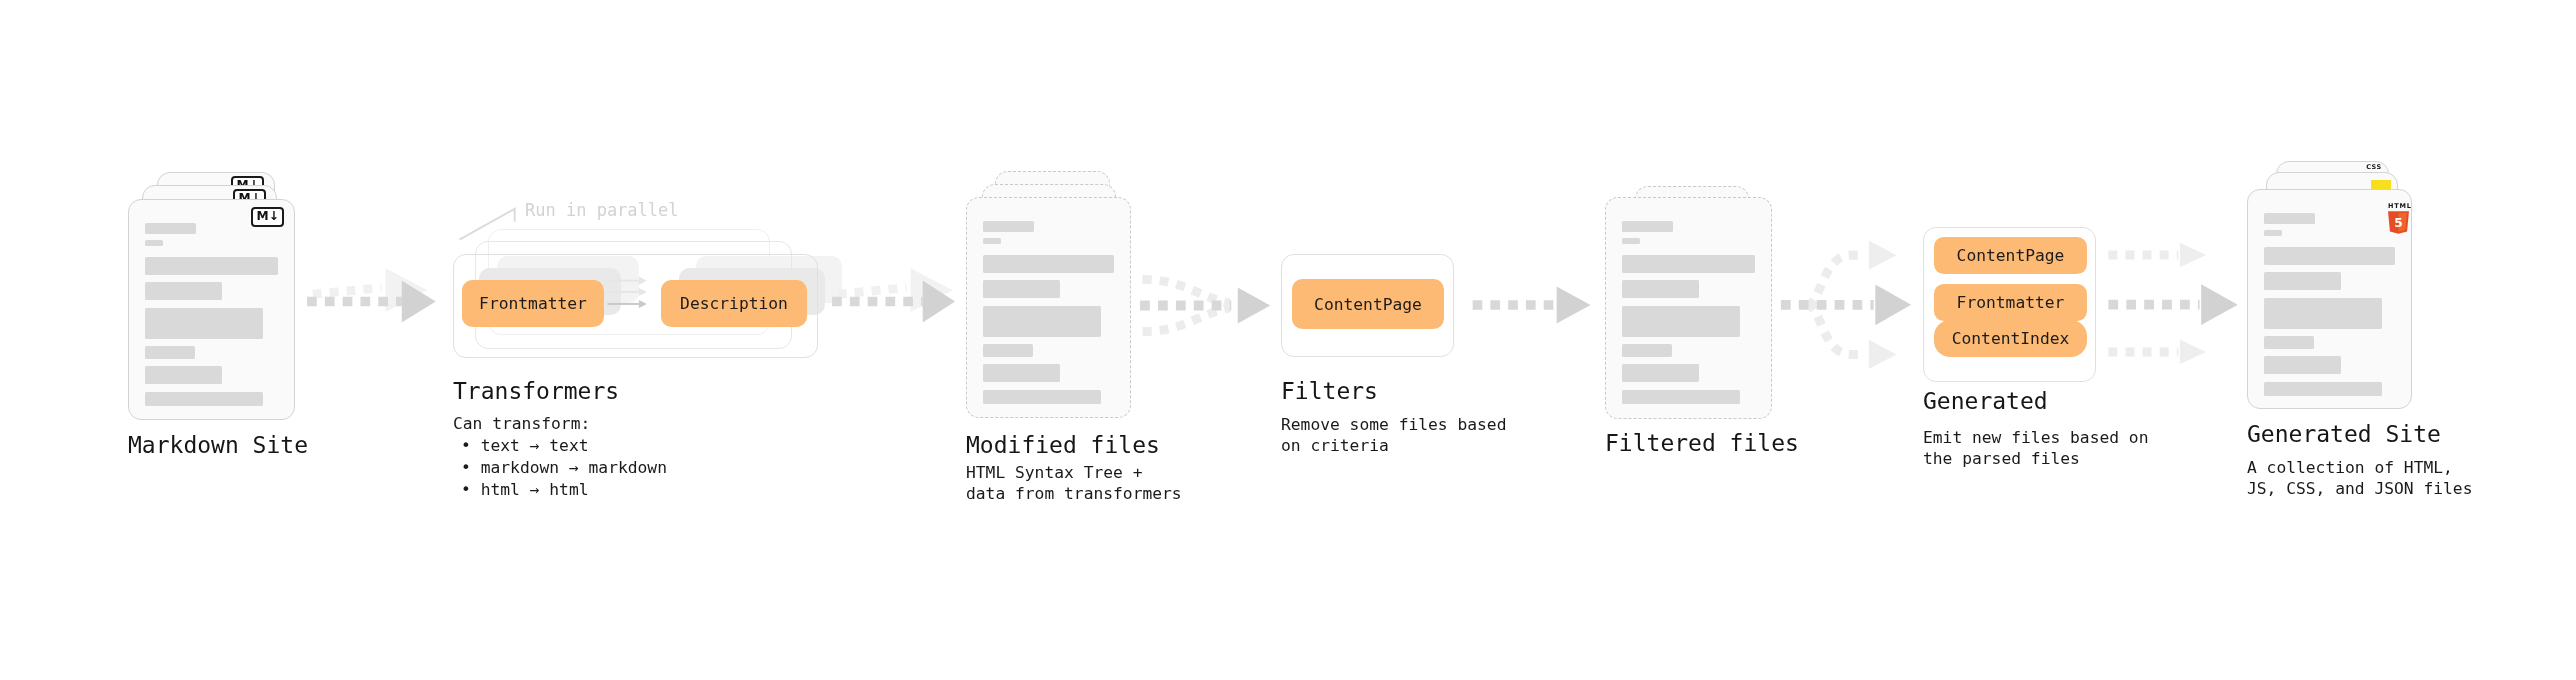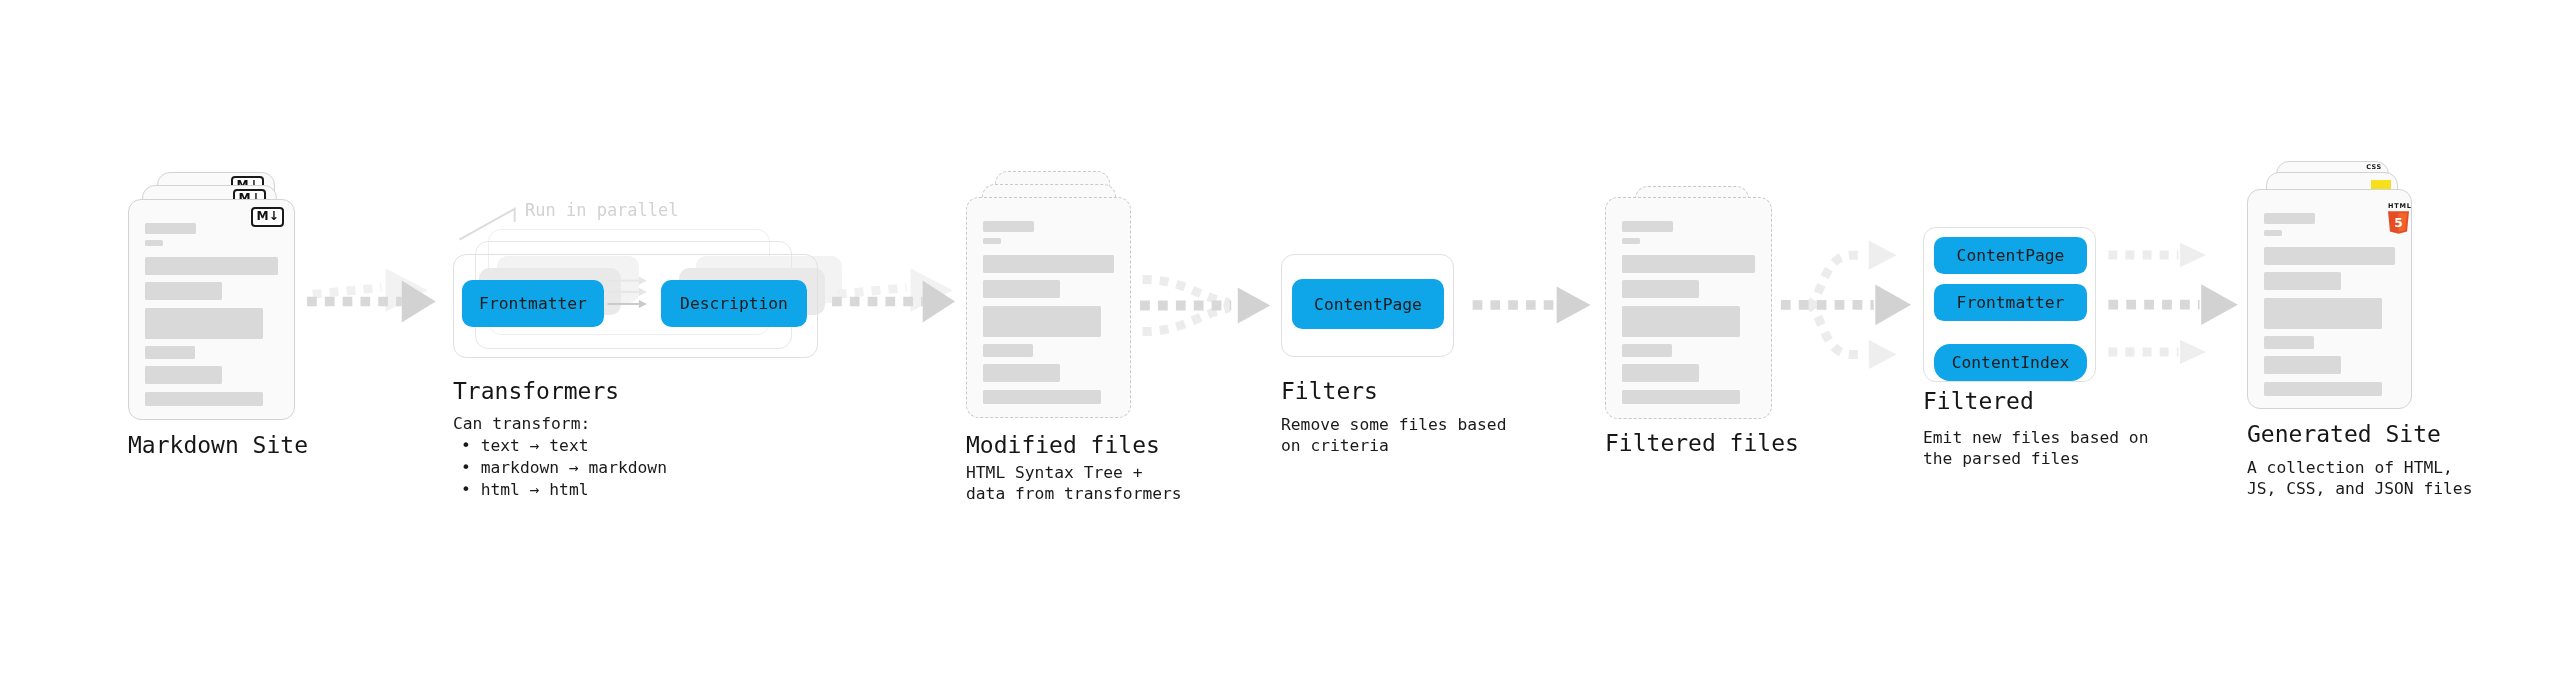--- a/index.html
+++ b/index.html
@@ -30,21 +30,21 @@
   .css-word{font-size:6.5px;font-weight:700;letter-spacing:0.4px;color:#1a1a1a;line-height:1;}
   .css-bar{width:14.6px;height:2.4px;margin-top:0.8px;}
   .js-badge{position:absolute;top:6.5px;right:6.5px;width:19.5px;height:9px;}
   .html5-badge{position:absolute;top:4.9px;right:0;width:23px;text-align:left;font-family:"DejaVu Sans","Liberation Sans",sans-serif;margin-top:8px;}
   .html5-word{font-size:6.5px;font-weight:700;letter-spacing:0.8px;color:#111;line-height:1.2;}
 
   
   .card{position:absolute;background:transparent;border:1.6px solid #e0e0e0;border-radius:13px;box-sizing:border-box;}
   .card.l2{border-color:#e7e7e7;}
   .card.l3{border-color:#efefef;}
-  .pill{position:absolute;background:#0ea5e9;border-radius:10.6px;box-sizing:border-box;
+  .pill{position:absolute;background:#fdba74;border-radius:10.6px;box-sizing:border-box;
         display:flex;align-items:center;justify-content:center;font-size:16.3px;color:#1c1c1c;white-space:nowrap;}
   .pill.g1{background:#e9e9e9;}
   .pill.g2{background:#f3f3f3;}
 
   
   .label{position:absolute;font-size:23px;font-weight:500;color:#161616;white-space:nowrap;}
   .sub{position:absolute;font-size:16.3px;line-height:21px;color:#1a1a1a;white-space:nowrap;}
   .sub.wide{line-height:22px;}
   .sub .bullet{padding-left:8.1px;}
   .annotation{position:absolute;font-size:17px;color:#d2d2d2;white-space:nowrap;}
@@ -203,22 +203,22 @@
     <path d="M 38,87 C 56,87 56,148 92,148 L 110,148" class="dashf"></path>
     <polygon points="114,130 148,148 114,166" class="headf"></polygon>
     <line x1="6" y1="87" x2="120" y2="87" class="dash"></line>
     <polygon points="122,62 166,87 122,112" class="head"></polygon>
   </svg>
 
   <div class="group">
     <div class="card" style="left:1923px;top:227px;width:173px;height:155px"></div>
     <div class="pill" style="left:1934px;top:237px;width:153px;height:37px;border-radius:9.8px">ContentPage</div>
     <div class="pill" style="left:1934px;top:284px;width:153px;height:37px;border-radius:9.8px">Frontmatter</div>
-    <div class="pill" style="left:1934px;top:344px;width:153px;height:37px;border-radius:16px">ContentIndex</div>
-    <div class="label" style="left:1923px;top:388px">Filtered</div>
+    <div class="pill" style="left:1934px;top:320px;width:153px;height:37px;border-radius:16px">ContentIndex</div>
+    <div class="label" style="left:1923px;top:388px">Generated</div>
     <div class="sub" style="left:1923px;top:427px">
       <div>Emit new files based on</div>
       <div>the parsed files</div>
     </div>
   </div>
 
   <svg class="flow" style="left:2105px;top:242px" width="137" height="127" viewBox="0 0 168 156">
     <line x1="4" y1="16" x2="90" y2="16" class="dashf"></line>
     <polygon points="92,1 124,16 92,31" class="headf"></polygon>
     <line x1="4" y1="77" x2="116" y2="77" class="dash"></line>

